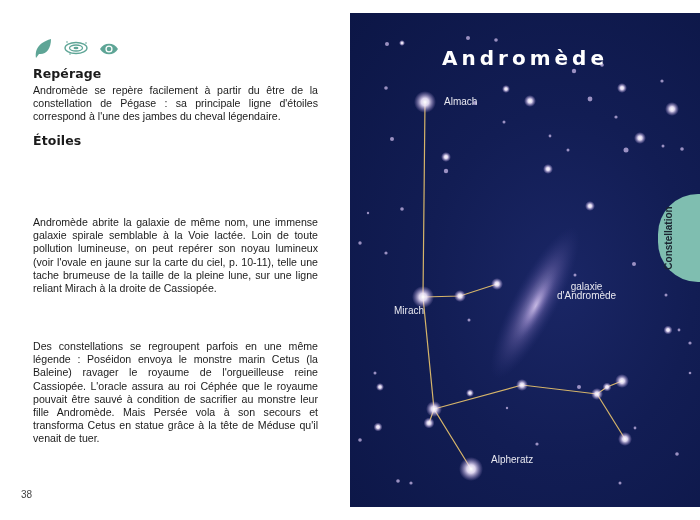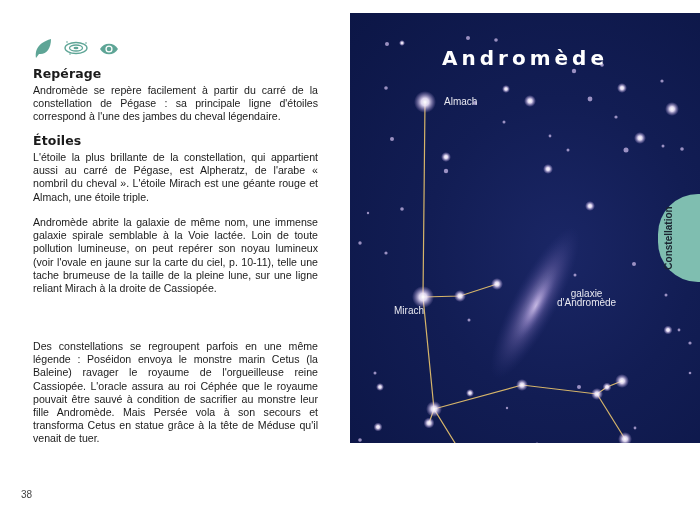--- a/index.html
+++ b/index.html
@@ -6,21 +6,21 @@
     body { width: 700px; height: 520px; background: #ffffff; position: relative; overflow: hidden; font-family: "DejaVu Sans", sans-serif; }
     .left-page { position: absolute; left: 0; top: 0; width: 350px; height: 520px; background: #ffffff; }
     .icons { position: absolute; left: 33px; top: 37px; display: flex; align-items: center; gap: 10px; }
     .icons span { display: inline-block; }
     .text-block { position: absolute; left: 33px; width: 285px; color: #1b1b1b; }
     .heading { font-family: "DejaVu Sans", sans-serif; font-weight: bold; font-size: 12.5px; letter-spacing: 0.1px; margin: 0 0 3px 0; line-height: 15px; }
     .para { font-family: "Liberation Sans", sans-serif; font-size: 10.6px; line-height: 13.2px; text-align: justify; margin: 0; }
     .page-num { position: absolute; font-family: "Liberation Sans", sans-serif; font-size: 10px; }
     .left-num { left: 21px; top: 489px; color: #444; }
 
-    .right-page { position: absolute; left: 350px; top: 13px; width: 350px; height: 430px; background: #0f1b4d; overflow: hidden; }
+    .right-page { position: absolute; left: 350px; top: 13px; width: 350px; height: 494px; background: #0f1b4d; overflow: hidden; }
     .sky-grad { position: absolute; inset: 0; background: radial-gradient(ellipse at 60% 55%, #1a2665 0%, #121d54 45%, #0c1646 100%); }
     .title { position: absolute; left: 0; width: 350px; top: 33px; text-align: center; color: #ffffff; font-family: "DejaVu Sans", sans-serif; font-weight: bold; font-size: 20px; letter-spacing: 4px; }
     .label { position: absolute; color: #e8e8f0; font-family: "Liberation Sans", sans-serif; font-size: 10px; }
     .galaxy-label { text-align: center; line-height: 9px; }
     .tab { position: absolute; left: 308px; top: 181px; width: 80px; height: 88px; border-radius: 44px; background: #7fbeb0; }
     .tab-text { position: absolute; left: 318px; top: 225px; transform: translate(-50%,-50%) rotate(-90deg); font-family: "Liberation Sans", sans-serif; font-weight: bold; font-size: 10px; color: #1b2530; white-space: nowrap; }
     .right-num { left: 311px; top: 493px; color: #d8d8e0; }
     svg.sky { position: absolute; left: 0; top: 0; }
   </style>
 </head>
@@ -47,26 +47,25 @@
       <svg width="20" height="14" viewBox="0 0 20 14">
           <path d="M1 7 C5 0 15 0 19 7 C15 14 5 14 1 7 Z" fill="#5ea596"></path>
           <circle cx="10" cy="7" r="3.6" fill="#ffffff"></circle>
           <circle cx="10" cy="7" r="2.3" fill="#5ea596"></circle>
         </svg>
     </span>
   </div>
 
   <div class="text-block" style="top:66px;">
     <div class="heading">Repérage</div>
-    <p class="para">Andromède se repère facilement à partir du carré de la constellation de Pégase : sa principale ligne d'étoiles correspond à l'une des jambes du cheval légendaire.</p>
+    <p class="para">Andromède se repère facilement à partir du être de la constellation de Pégase : sa principale ligne d'étoiles correspond à l'une des jambes du cheval légendaire.</p>
   </div>
 
   <div class="text-block" style="top:133px;">
     <div class="heading">Étoiles</div>
-    <p class="para">L'étoile la plus brillante de la constellation, qui appartient aussi au carré de Pégase, est Alpheratz, de l'arabe « nombril du cheval ». L'étoile Mirach est une géante rouge et Almach, une étoile triple.</p>
   </div>
 
   <div class="text-block" style="top:216px;">
     <p class="para">Andromède abrite la galaxie de même nom, une immense galaxie spirale semblable à la Voie lactée. Loin de toute pollution lumineuse, on peut repérer son noyau lumineux (voir l'ovale en jaune sur la carte du ciel, p. 10-11), telle une tache brumeuse de la taille de la pleine lune, sur une ligne reliant Mirach à la droite de Cassiopée.</p>
   </div>
 
   <div class="text-block" style="top:340px;">
     <p class="para">Des constellations se regroupent parfois en une même légende : Poséidon envoya le monstre marin Cetus (la Baleine) ravager le royaume de l'orgueilleuse reine Cassiopée. L'oracle assura au roi Céphée que le royaume pouvait être sauvé à condition de sacrifier au monstre leur fille Andromède. Mais Persée vola à son secours et transforma Cetus en statue grâce à la tête de Méduse qu'il venait de tuer.</p>
   </div>
 
@@ -171,22 +170,22 @@
       <circle cx="120" cy="380" r="4" fill="url(#glow)"></circle>
       <circle cx="52" cy="30" r="3" fill="url(#glow)"></circle>
       <circle cx="156" cy="76" r="4" fill="url(#glow)"></circle>
     </g>
   </svg>
 
   <div class="title">Andromède</div>
 
   <div class="label" style="left:94px; top:83px;">Almach</div>
   <div class="label" style="left:44px; top:292px;">Mirach</div>
-  <div class="label" style="left:141px; top:441px;text-decoration:underline;">Alpheratz</div>
-  <div class="label galaxy-label" style="left:207px; top:276px;">
+  <div class="label" style="left:141px; top:441px;">Alpheratz</div>
+  <div class="label galaxy-label" style="left:207px; top:269px;">
     <div>galaxie</div>
     <div>d'Andromède</div>
   </div>
 
   <div class="tab"></div>
   <div class="tab-text">Constellation</div>
 
   <div class="page-num right-num">47</div>
 </div>
 

